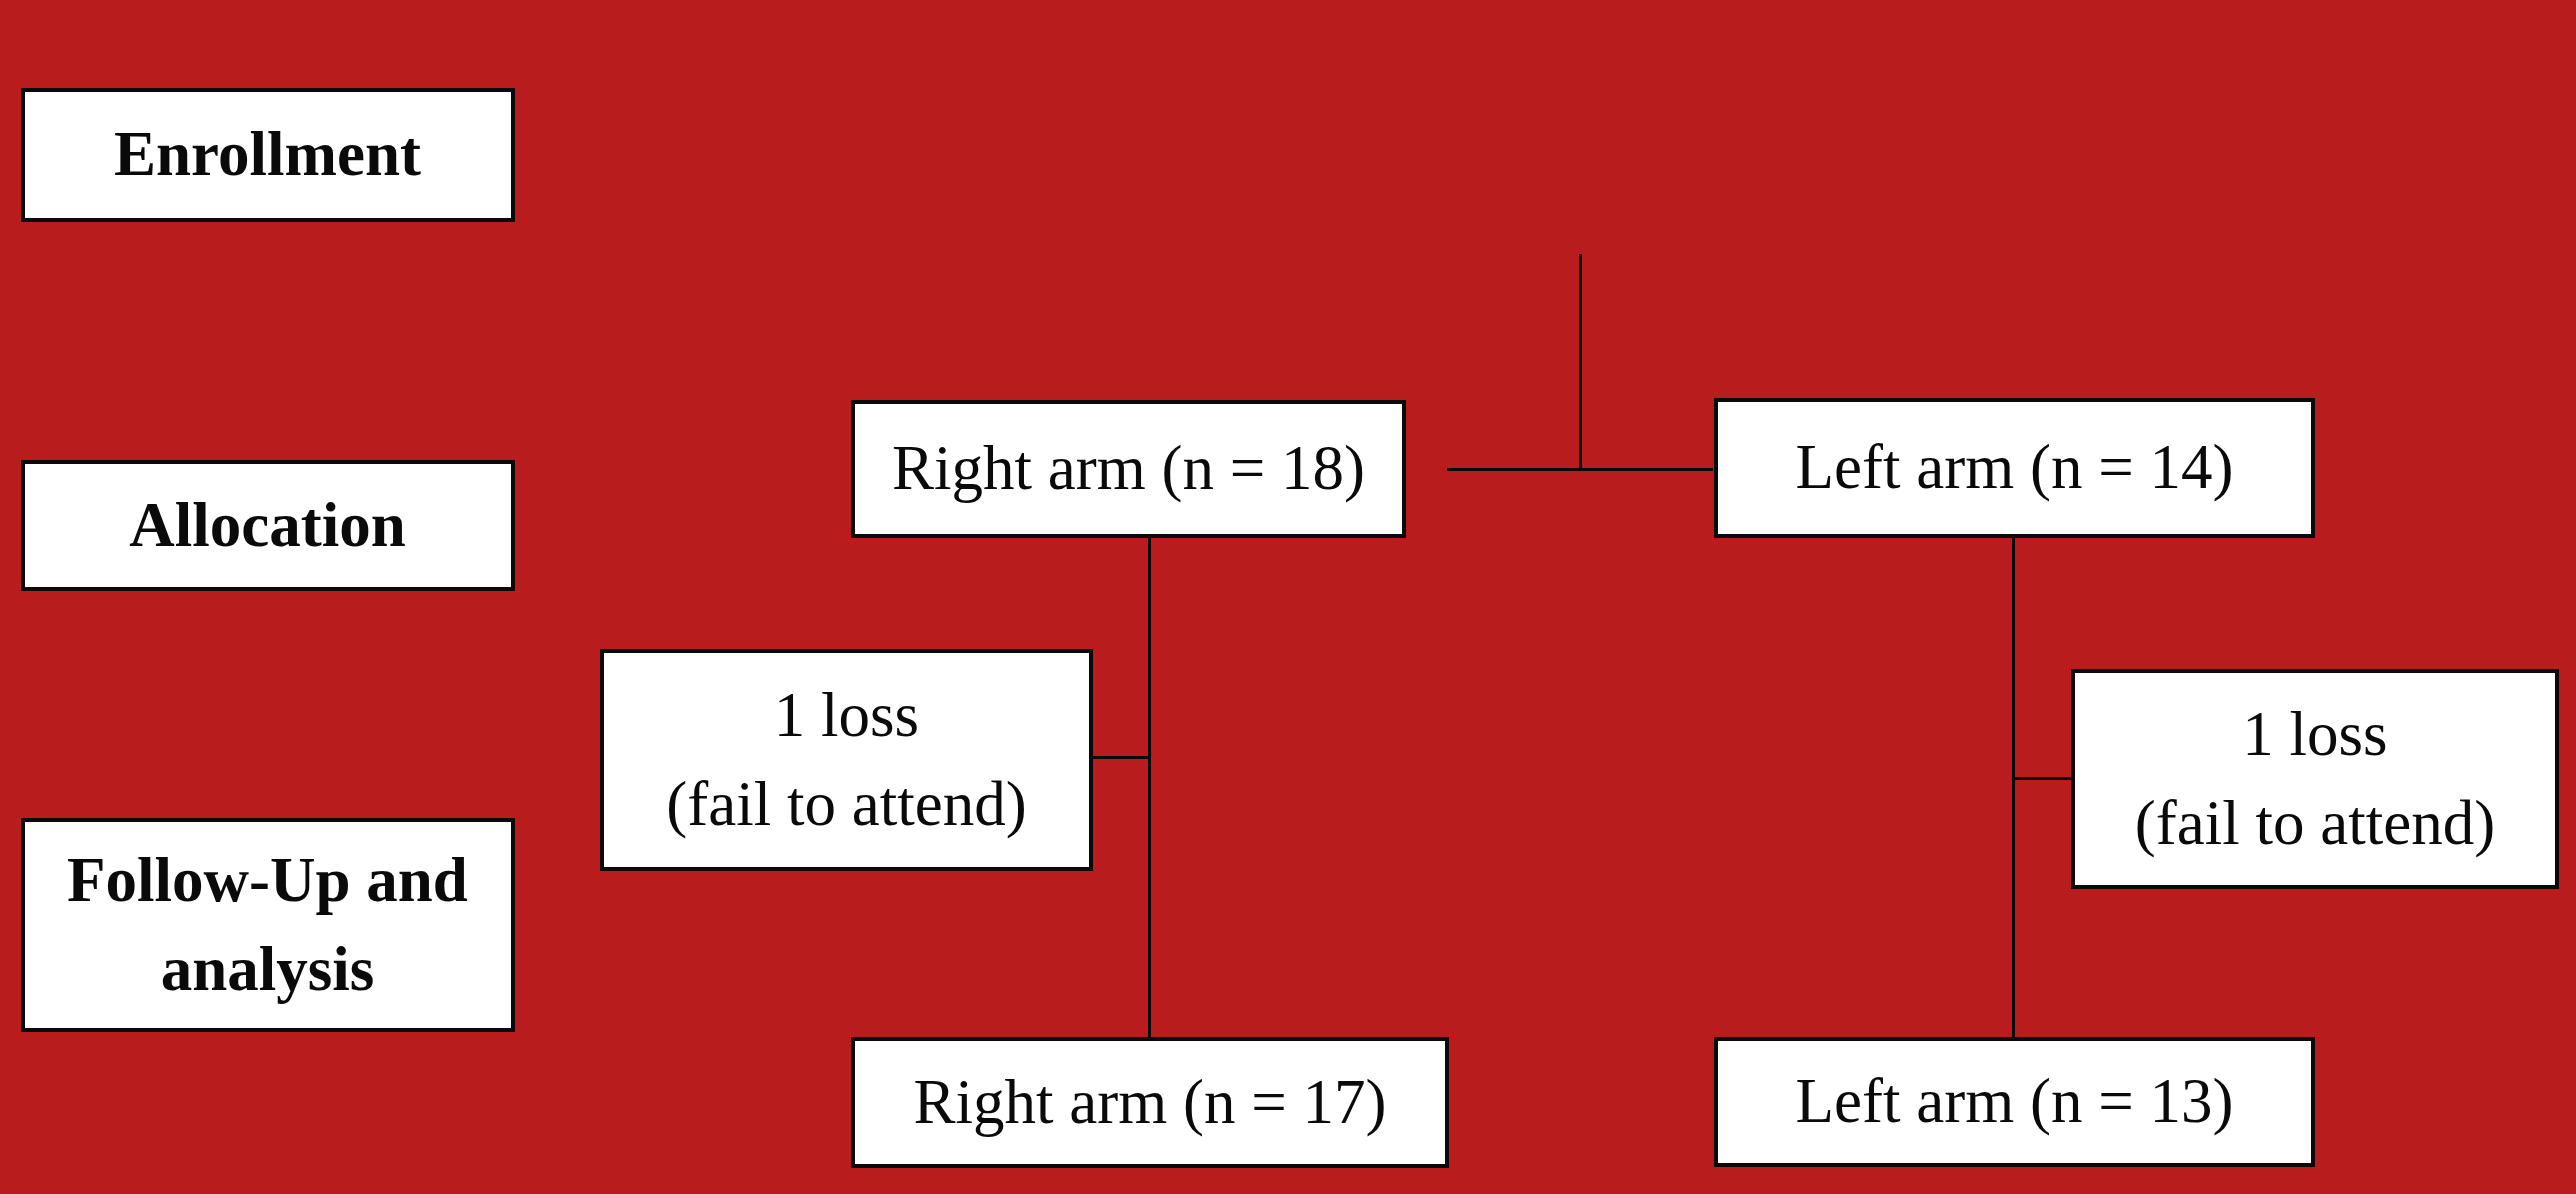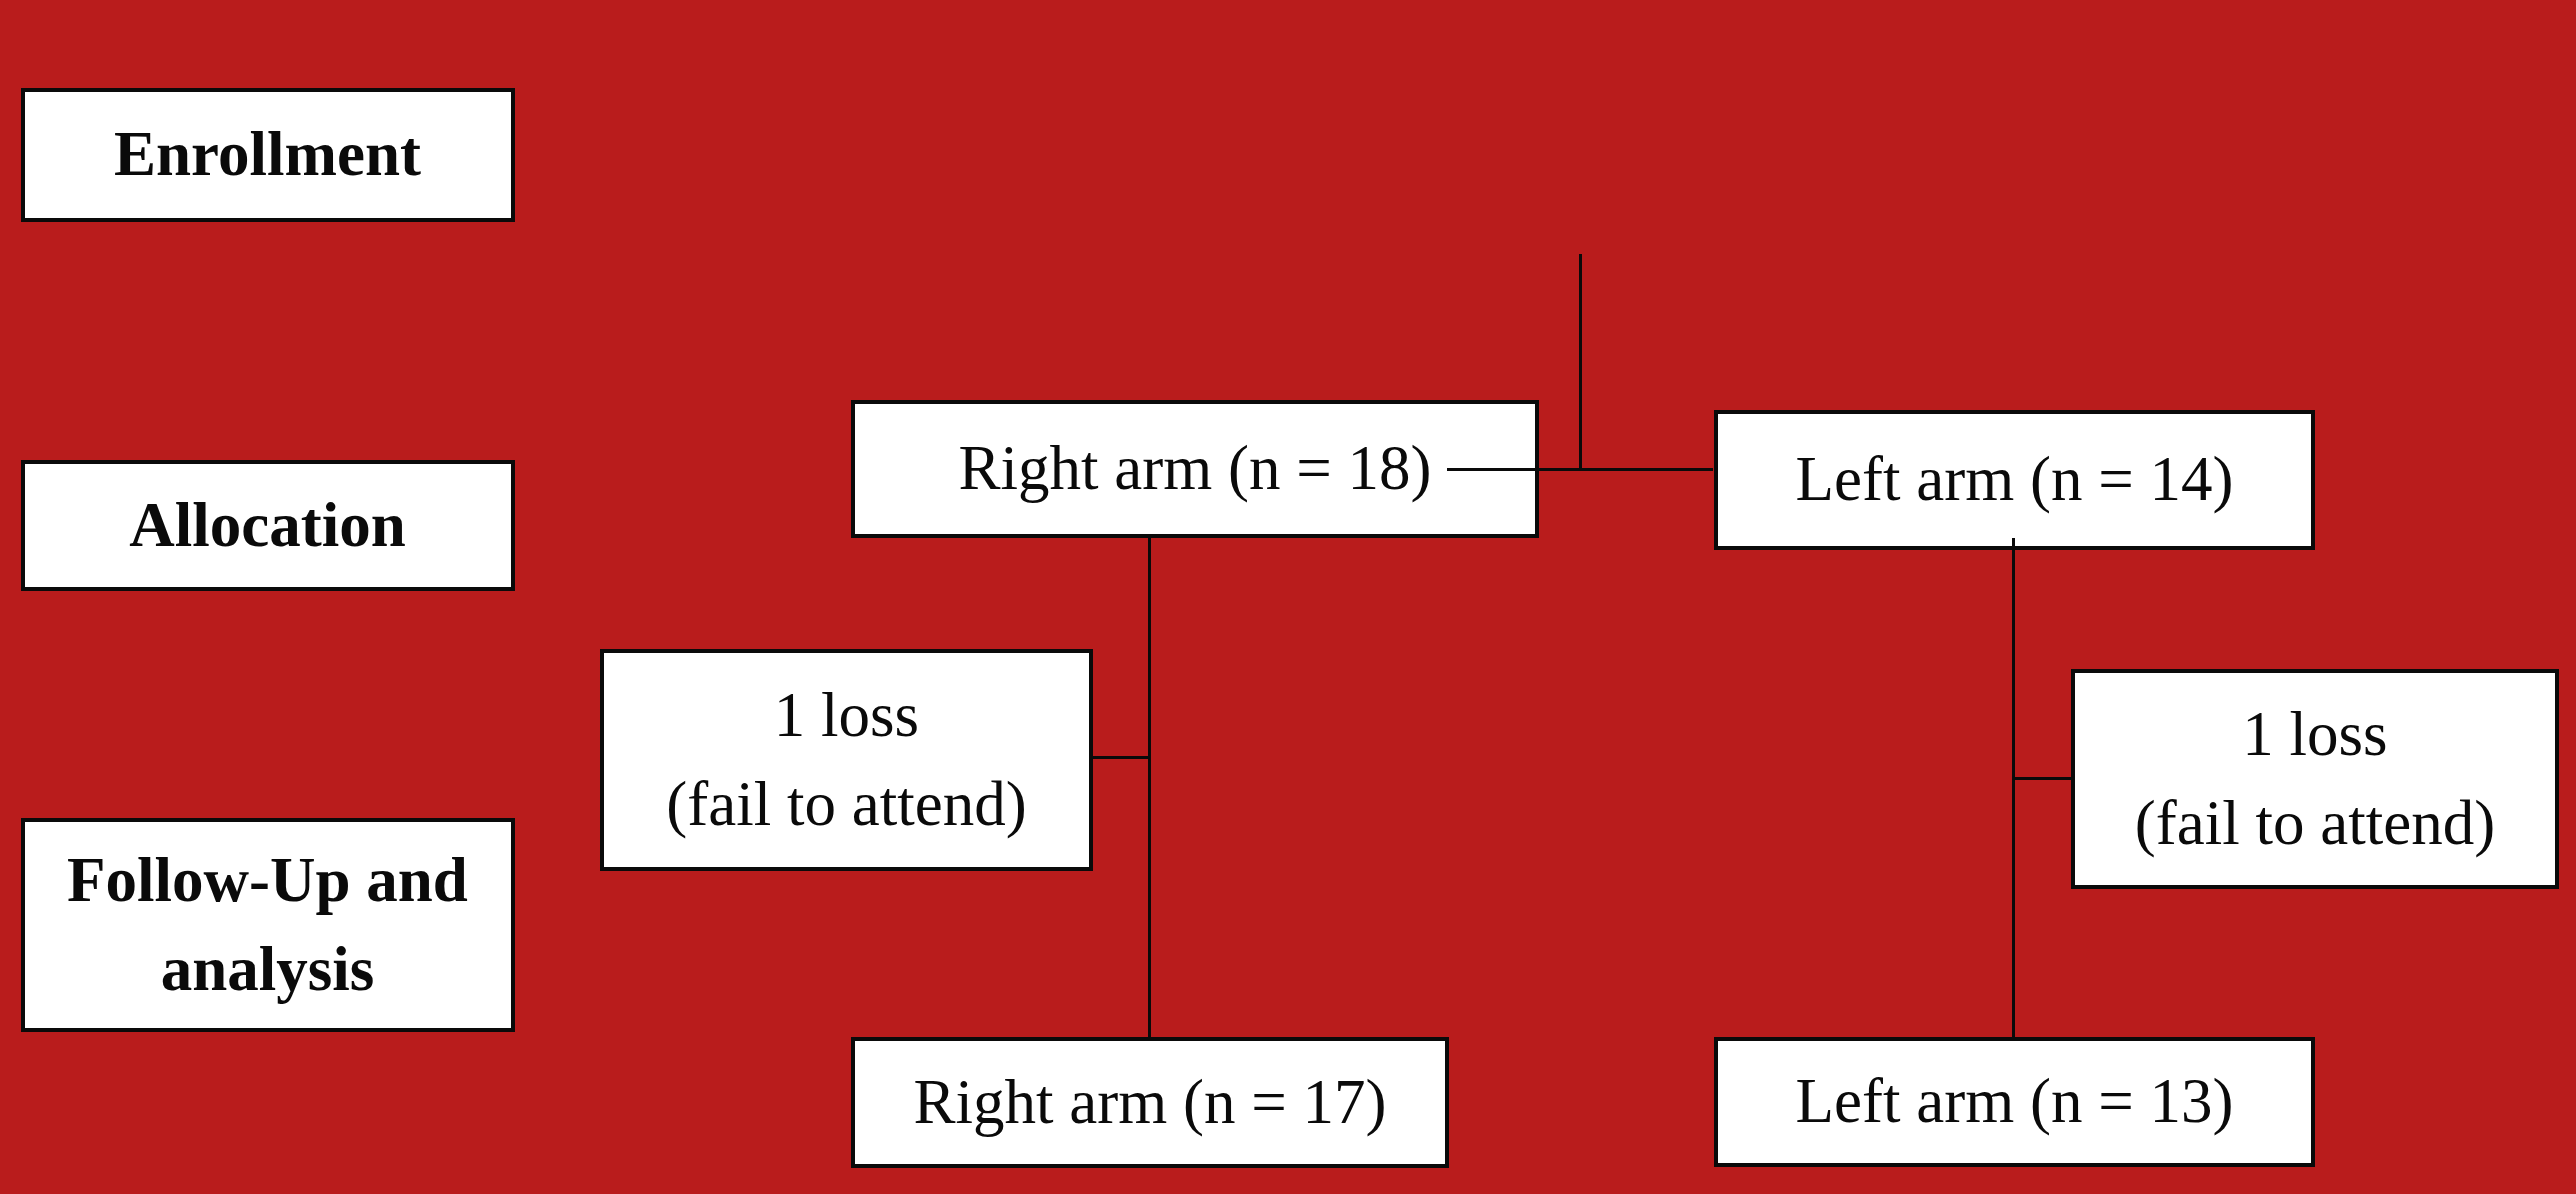--- a/index.html
+++ b/index.html
@@ -39,22 +39,22 @@
     background: #0a0a0a;
   }
 
   
   .stage-enrollment { left: 20.5px;  top: 88px; width: 494px; height: 134px; }
   .stage-allocation { left: 20.5px;  top: 446px; width: 494px; height: 131px; margin-top: 14px; }
   .stage-followup   { left: 20.5px;  top: 818px; width: 494px; height: 214px; }
 
   
   .node-randomised      { left: 1289px; top: 25px;   width: 579px; height: 230px; }
-  .node-right-alloc     { left: 851px;  top: 400px;  width: 688px; height: 138px; }
-  .node-left-alloc      { left: 1714px; top: 398px;  width: 601px; height: 140px; margin-top: 12px; }
+  .node-right-alloc     { left: 851px;  top: 400px;  width: 555px; height: 138px; }
+  .node-left-alloc      { left: 1714px; top: 398px;  width: 601px; height: 140px; }
   .node-right-loss      { left: 600px;  top: 649px;  width: 493px; height: 222px; }
   .node-left-loss       { left: 2071px; top: 669px;  width: 488px; height: 220px; }
   .node-right-final     { left: 851px;  top: 1037px; width: 598px; height: 131px; text-align: right; }
   .node-left-final      { left: 1714px; top: 1037px; width: 601px; height: 130px; }
 
   
   .conn-rand-down   { left: 1579px; top: 254px;  width: 3.4px;   height: 217px; }
   .conn-arms-horiz  { left: 1447px; top: 468px;  width: 266px; height: 3.4px;  }
   .conn-right-down  { left: 1148px; top: 538px;  width: 3.4px;   height: 499px; }
   .conn-right-loss  { left: 1091px; top: 756px;  width: 60px;  height: 3.4px;  }

